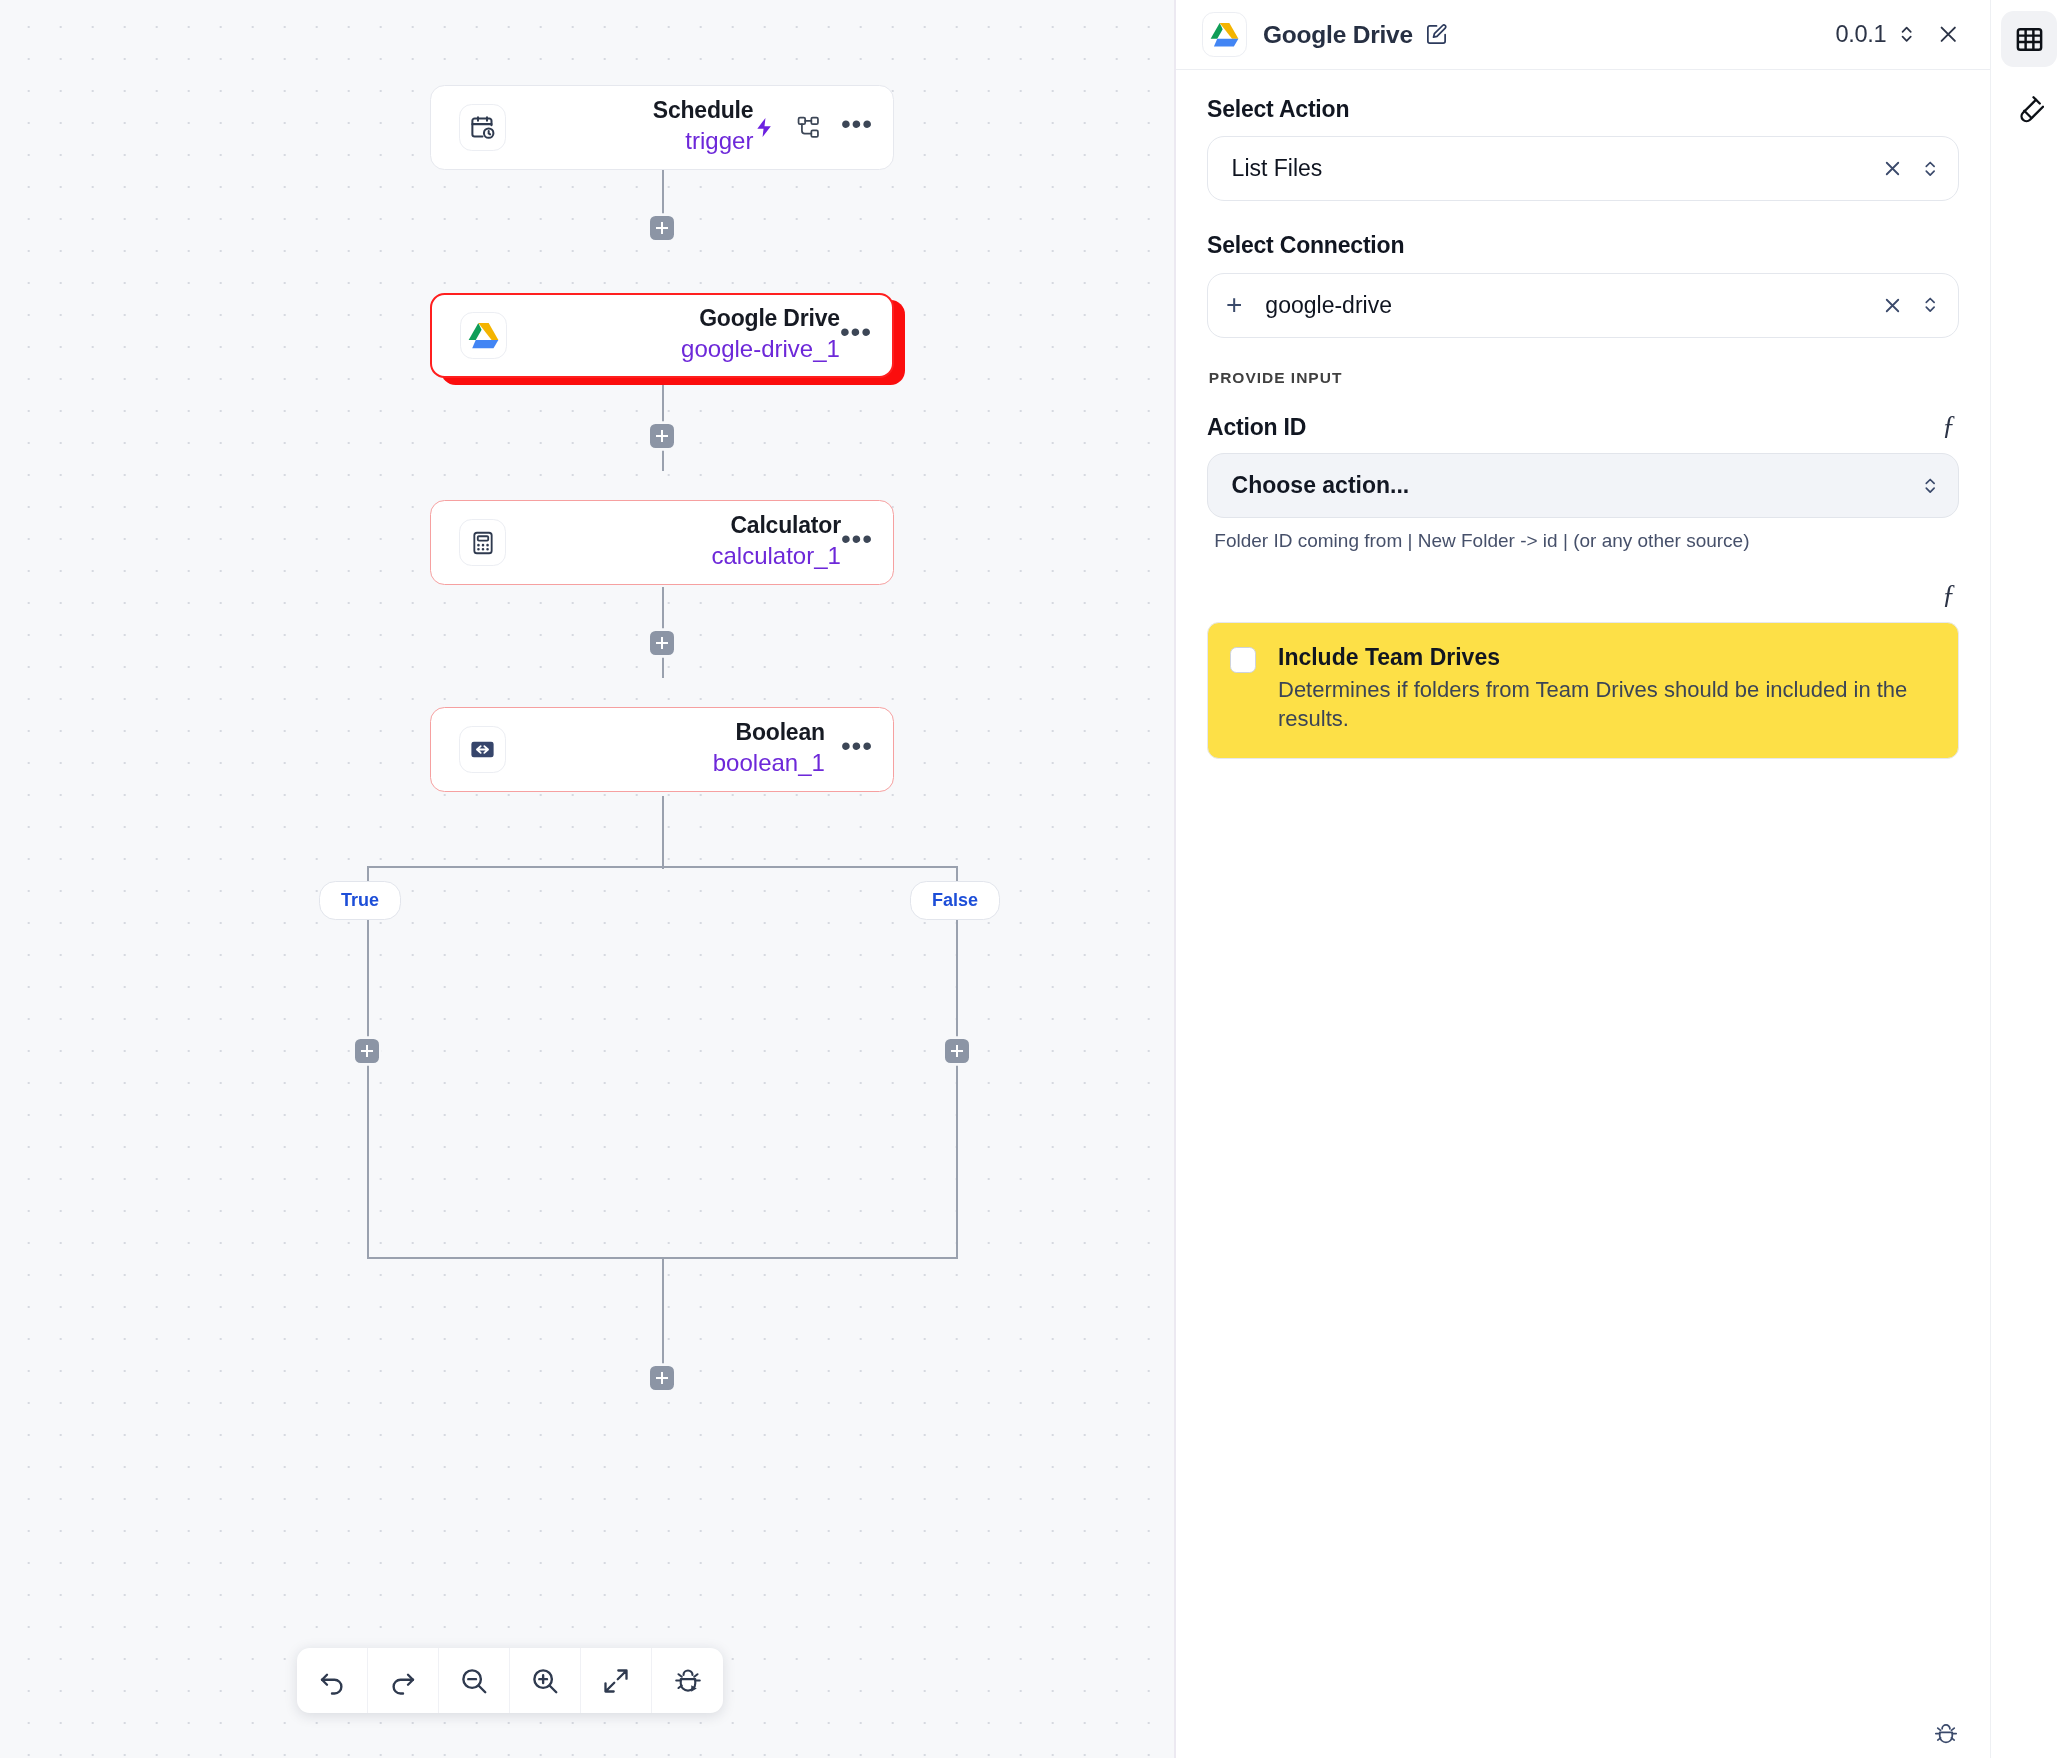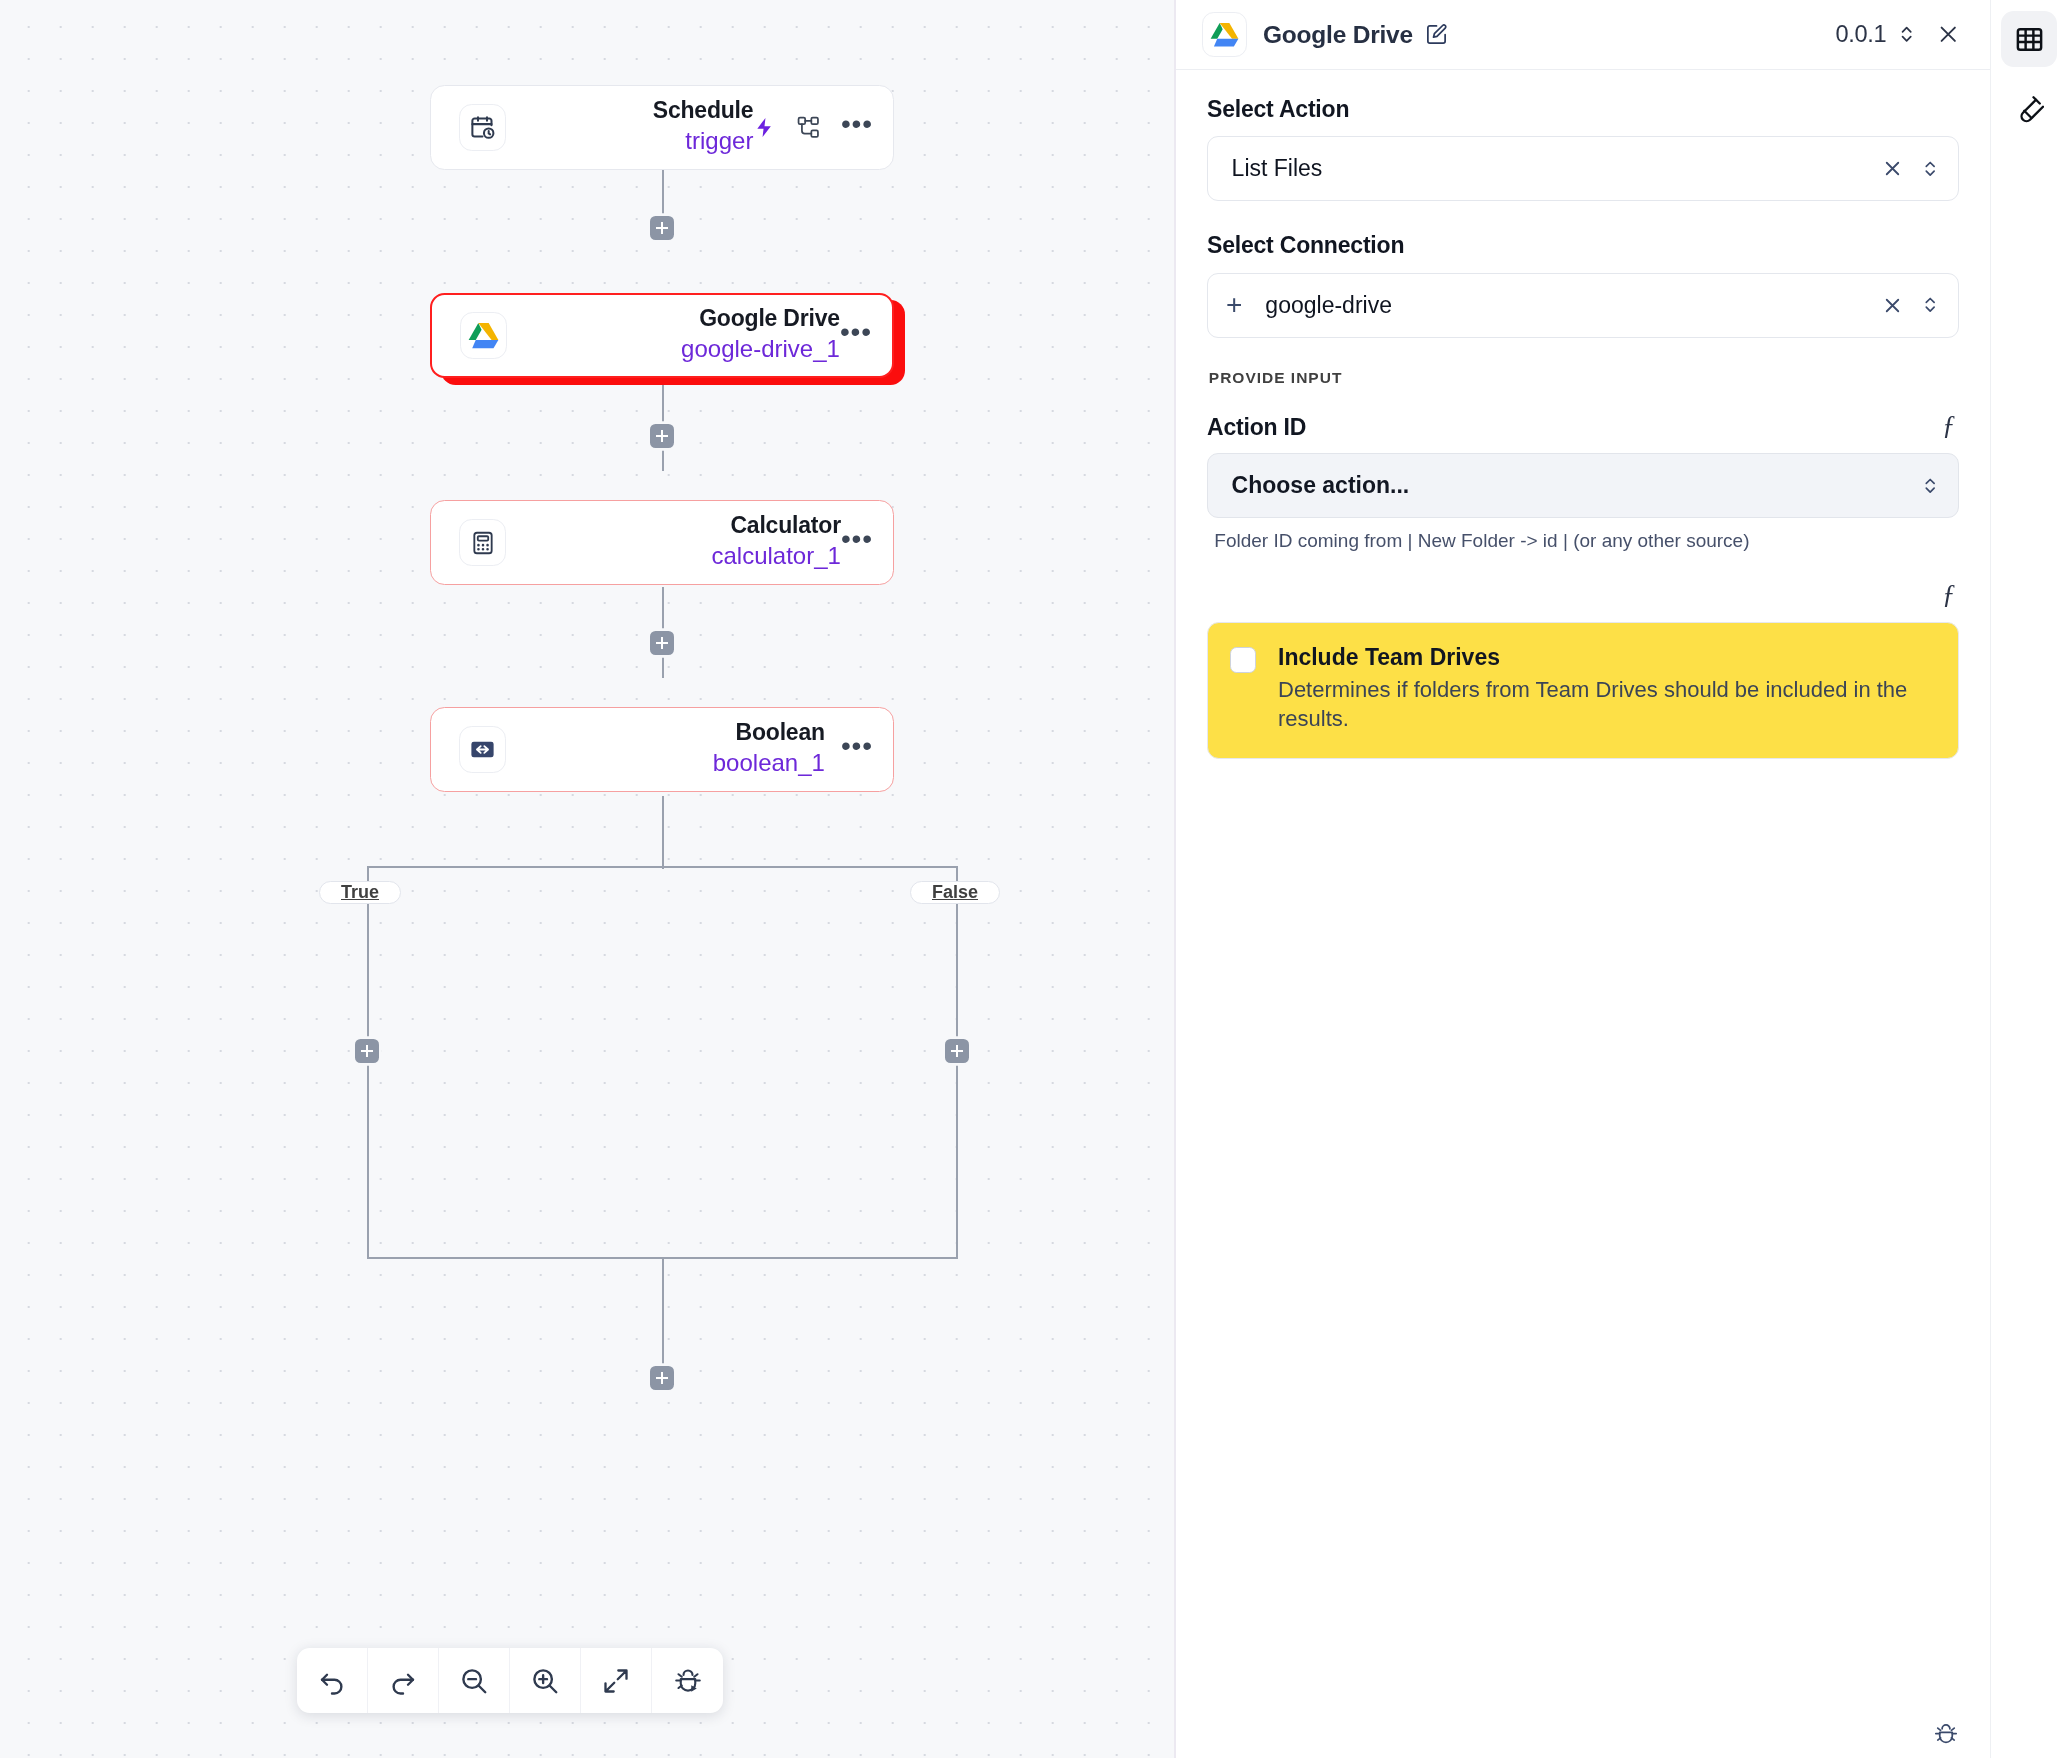--- a/index.html
+++ b/index.html
@@ -87,24 +87,23 @@
     font-size: 28px; color: #3c4656; line-height: 0.4;
     letter-spacing: 0.9px; cursor: pointer; padding-bottom: 8.2px;
   }
 
   
   .branch-pill {
     position: absolute;
     background: #ffffff;
     border: 1.8px solid #e2e5ec;
     border-radius: 16.4px;
-    padding: 0 21px;
-    font-size: 18px; font-weight: 700; color: #404040;
+    padding: 8px 21px;
+    font-size: 18px; font-weight: 700; color: #1d4ed8;
     z-index: 3;
-    text-decoration: underline;
   }
 
   
   .toolbar {
     position: absolute;
     left: 297px; top: 1648px;
     height: 65px;
     background: #ffffff;
     border-radius: 12.7px;
     box-shadow: 0 2.7px 12.7px rgba(24,32,54,.13);
@@ -157,21 +156,21 @@
     overflow: hidden;
     position: relative;
   }
   .field-label {
     font-size: 23px; font-weight: 700; color: #111621;
     letter-spacing: -0.2px; margin-bottom: 13.6px;
   }
   .select-box {
     height: 65px;
     border: 1.8px solid #e4e7ed;
-    border-radius: 11px;
+    border-radius: 17px;
     background: #ffffff;
     display: flex; align-items: center;
     padding: 0 20px 0 23.6px;
     cursor: pointer;
   }
   .select-box.filled-grey { background: #f2f4f8; border-color: #e2e5eb; }
   .select-value { font-size: 23px; color: #0f1420; font-weight: 400; flex: 1; }
   .select-value.placeholder { font-weight: 700; color: #121723; }
   .sb-plus {
     font-size: 28px; color: #3b4b6b; font-weight: 400;

